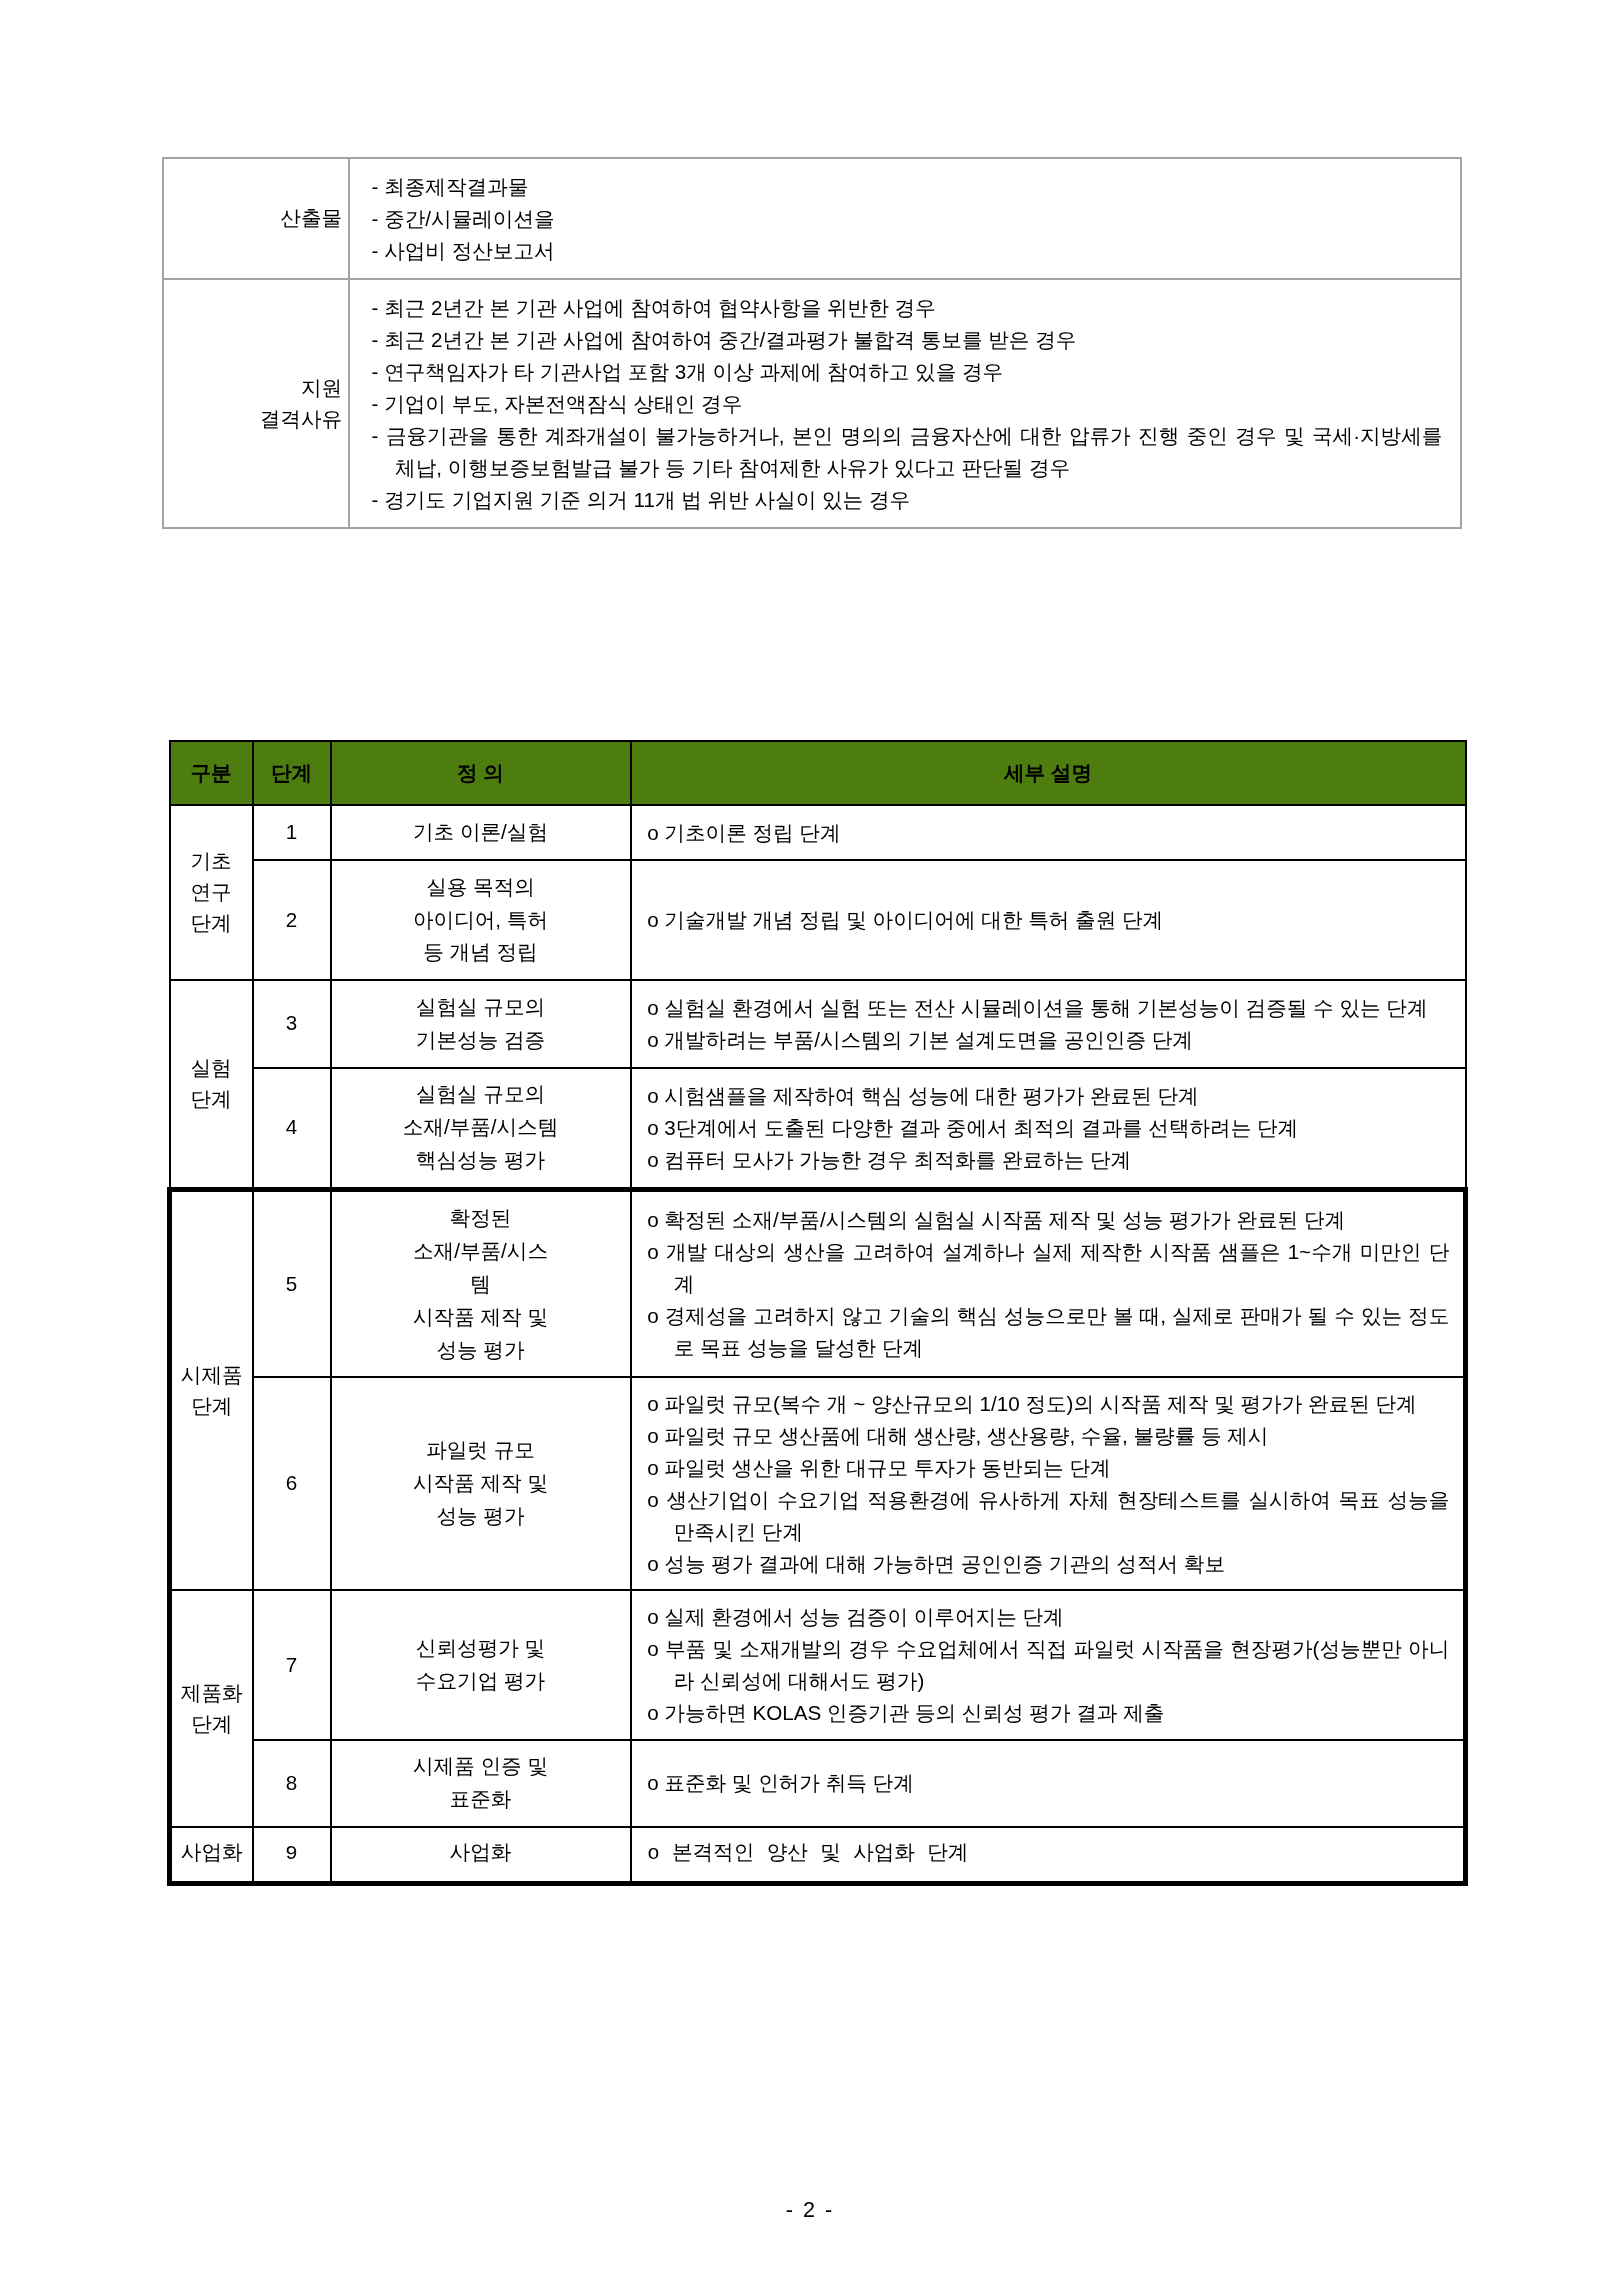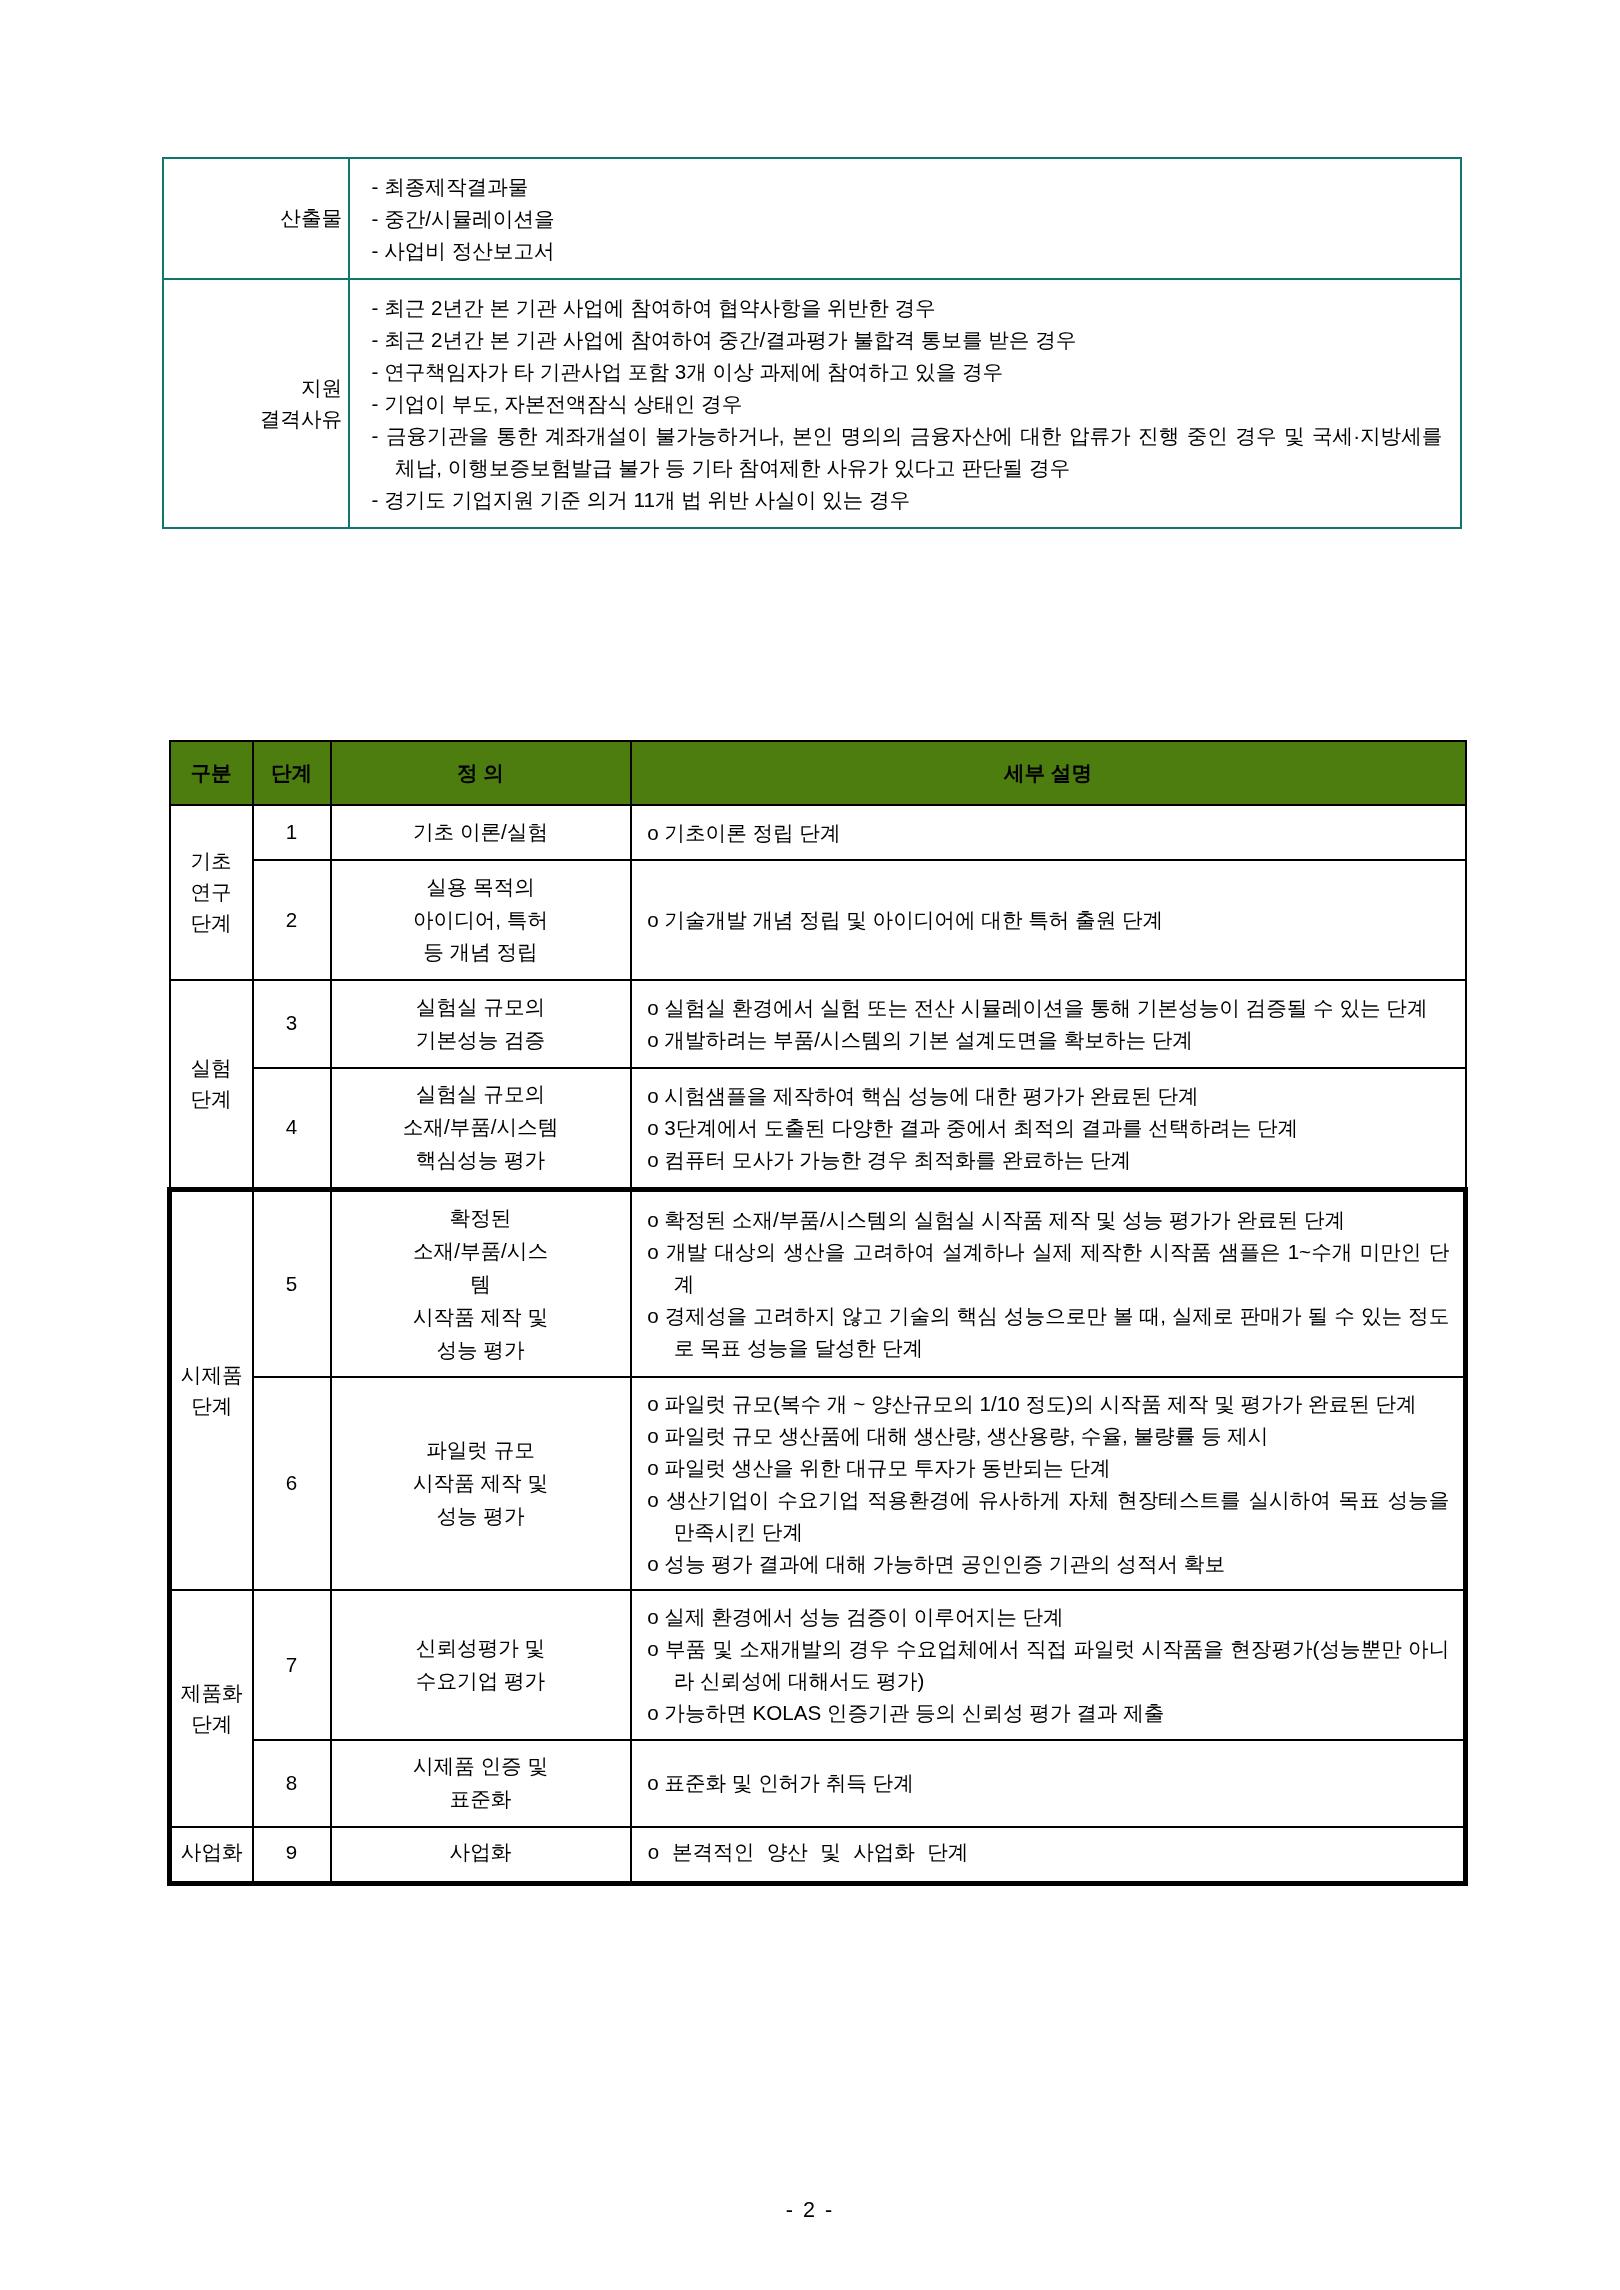--- a/index.html
+++ b/index.html
@@ -18,21 +18,21 @@
   
   table.t1 {
     position: absolute;
     left: 162px;
     top: 157px;
     width: 1300px;
     border-collapse: collapse;
     border: 2.9px solid #000;
   }
   table.t1 td {
-    border: 2px solid #0f766e;
+    border: 2px solid #a3a3a3;
     vertical-align: middle;
   }
   table.t1 td.lbl {
     width: 186px;
     text-align: right;
     padding: 9.8px 5.9px;
     margin-top: 48px;
   }
   table.t1 td.content {
     padding: 11.8px 17.6px 11.8px 21.6px;
@@ -192,21 +192,21 @@
       </tr>
 
       <tr>
         <td class="grp preline" rowspan="2">실험
 단계</td>
         <td class="stg">3</td>
         <td class="def preline">실험실 규모의
 기본성능 검증</td>
         <td class="det">
           <div class="b">o 실험실 환경에서 실험 또는 전산 시뮬레이션을 통해 기본성능이 검증될 수 있는 단계</div>
-          <div class="b">o 개발하려는 부품/시스템의 기본 설계도면을 확보하는 단계</div>
+          <div class="b">o 개발하려는 부품/시스템의 기본 설계도면을 공인인증 단계</div>
         </td>
       </tr>
 
       <tr>
         <td class="stg">4</td>
         <td class="def preline">실험실 규모의
 소재/부품/시스템
 핵심성능 평가</td>
         <td class="det">
           <div class="b">o 시험샘플을 제작하여 핵심 성능에 대한 평가가 완료된 단계</div>

